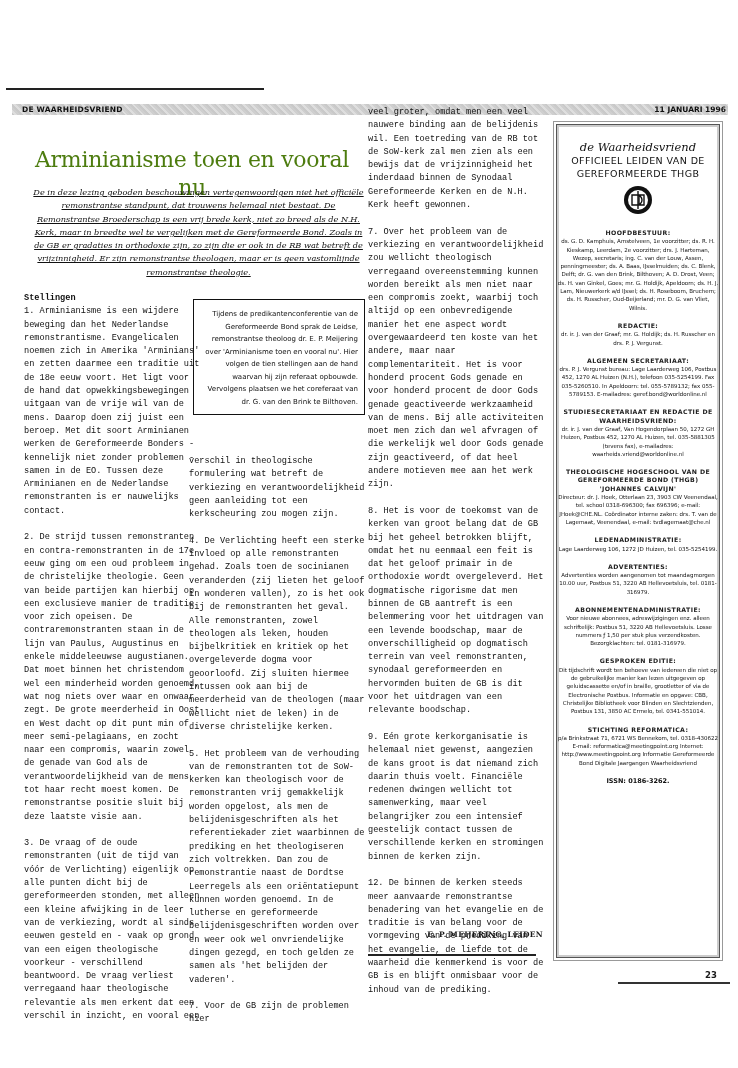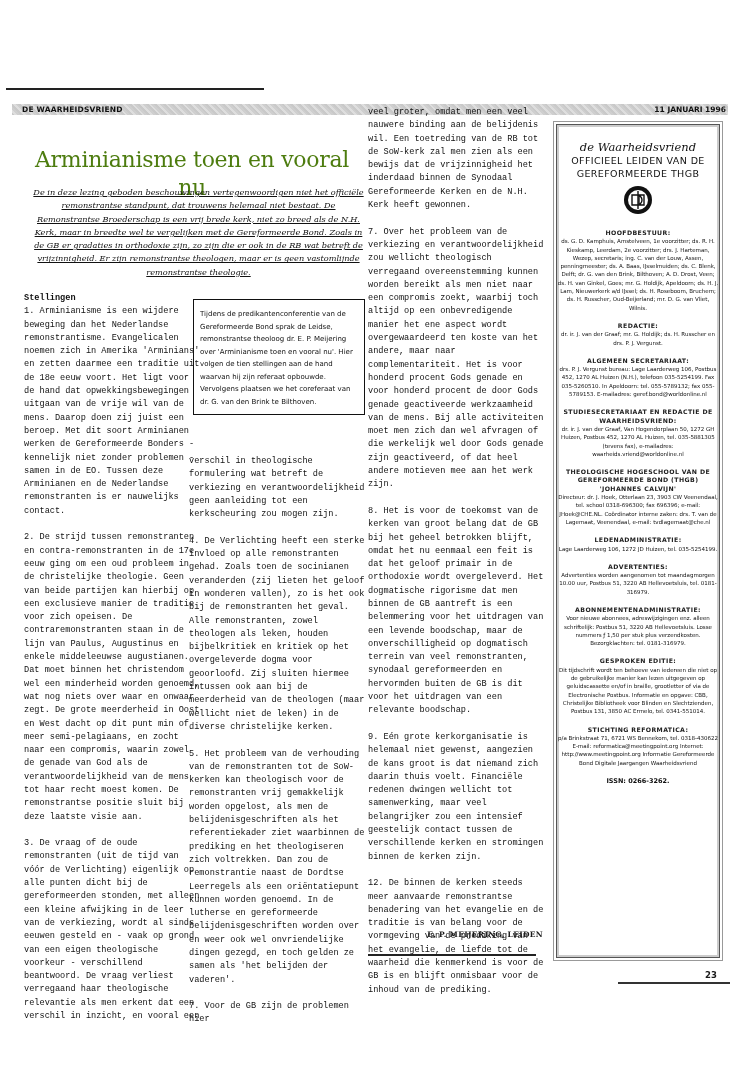--- a/index.html
+++ b/index.html
@@ -15,21 +15,21 @@
 
   .intro { position: absolute; left: 32px; top: 186px; width: 333px; text-align: center; font: italic 8.2px/13.3px "DejaVu Serif", serif; color: #111; text-decoration: underline; }
 
   .col { position: absolute; font: 8.6px/13.3px "DejaVu Serif", serif; color: #111; }
   .col p { margin: 0 0 13.3px 0; font-family: Liberation Mono, monospace; }
   .col .h { font-weight: bold; margin: 0; }
   .col1 { left: 24px; top: 292px; width: 176px; }
   .col2a { left: 189px; top: 455px; width: 176px; }
   .col3 { left: 368px; top: 106px; width: 178px; }
 
-  .callout { position: absolute; left: 193px; top: 299px; width: 158px; border: 1.5px solid #111; padding: 8px 6px 6px; text-align: left; font: 7px/12.5px "DejaVu Sans", sans-serif; color: #111; }
+  .callout { position: absolute; left: 193px; top: 299px; width: 158px; border: 1.5px solid #111; padding: 8px 6px 6px; text-align: right; font: 7px/12.5px "DejaVu Sans", sans-serif; color: #111; }
 
   .author { position: absolute; left: 368px; top: 929px; width: 175px; text-align: right; font: bold 7.5px/12px "DejaVu Serif", serif; letter-spacing: 0.3px; }
   .bottom-rule { position: absolute; left: 368px; top: 954px; width: 168px; height: 2px; background: #222; }
 
   .masthead { position: absolute; left: 556px; top: 124px; width: 162px; height: 832px; border: 1px solid #555; outline: 1px solid #999; outline-offset: 2px; box-shadow: inset 0 0 0 2px #ccc; text-align: center; color: #111; }
   .mh-title { margin-top: 15px; font: italic 11.5px/14px "DejaVu Serif", serif; }
   .mh-sub { font: 9.5px/13px "DejaVu Sans", sans-serif; letter-spacing: 0.4px; }
   .mh-logo { margin: 5px auto 0; width: 30px; height: 30px; }
   .mh-section { margin-top: 10px; font: 5.5px/8.3px "DejaVu Sans", sans-serif; }
   .mh-section .sh { font-size: 6.2px; letter-spacing: 0.4px; font-weight: bold; color: #222; }
@@ -121,17 +121,17 @@
       </div>
       <div class="mh-section">
         <div class="sh">GESPROKEN EDITIE:</div>
         <div>Dit tijdschrift wordt ten behoeve van iedereen die niet op de gebruikelijke manier kan lezen uitgegeven op geluidscassette en/of in braille, grootletter of via de Electronische Postbus. Informatie en opgave: CBB, Christelijke Bibliotheek voor Blinden en Slechtzienden, Postbus 131, 3850 AC Ermelo, tel. 0341-551014.</div>
       </div>
       <div class="mh-section">
         <div class="sh">STICHTING REFORMATICA:</div>
         <div>p/a Brinkstraat 71, 6721 WS Bennekom, tel. 0318-430622 E-mail: reformatica@meetingpoint.org Internet: http://www.meetingpoint.org Informatie Gereformeerde Bond Digitale Jaargangen Waarheidsvriend</div>
       </div>
     </div>
-  <div class="mh-issn">ISSN: 0266-3262.</div>
+  <div class="mh-issn">ISSN: 0186-3262.</div>
 </div>
 
 <div class="page-no">23</div>
 <div class="page-rule"></div>
 
 </body></html>

